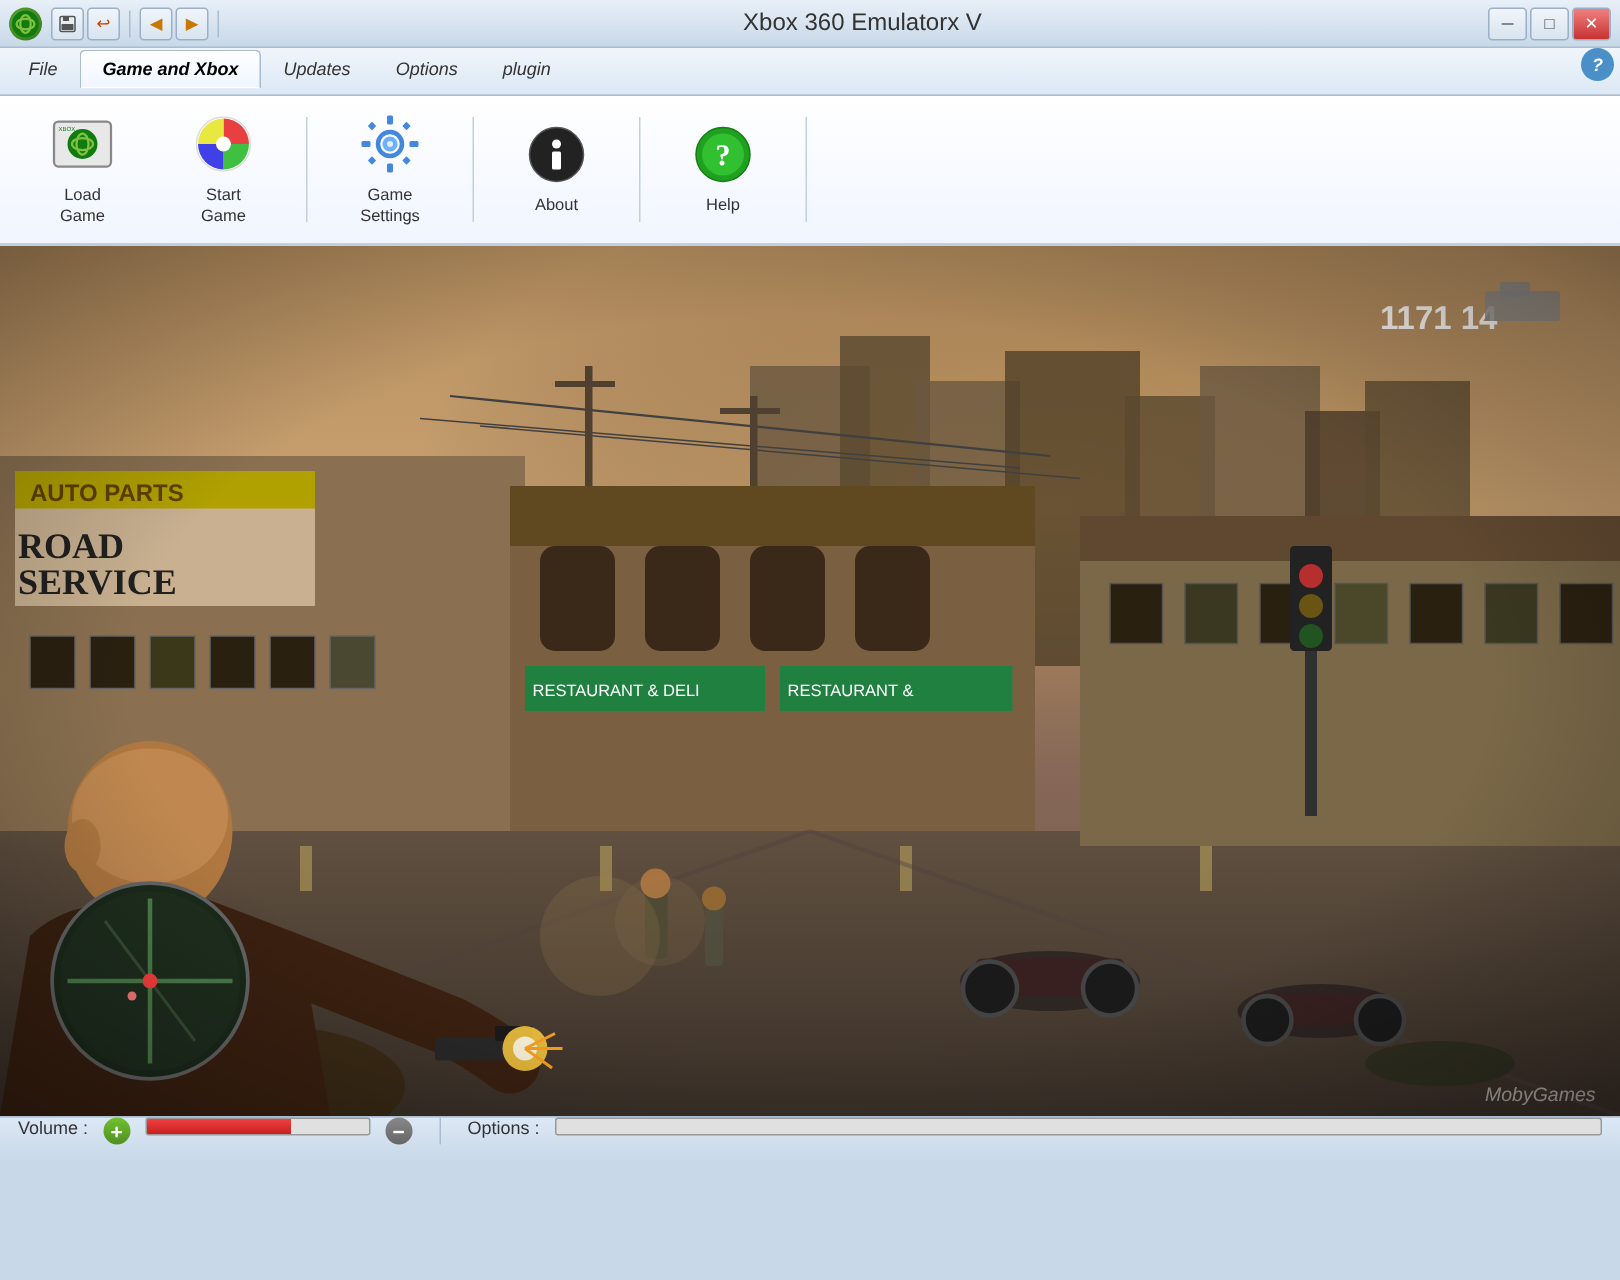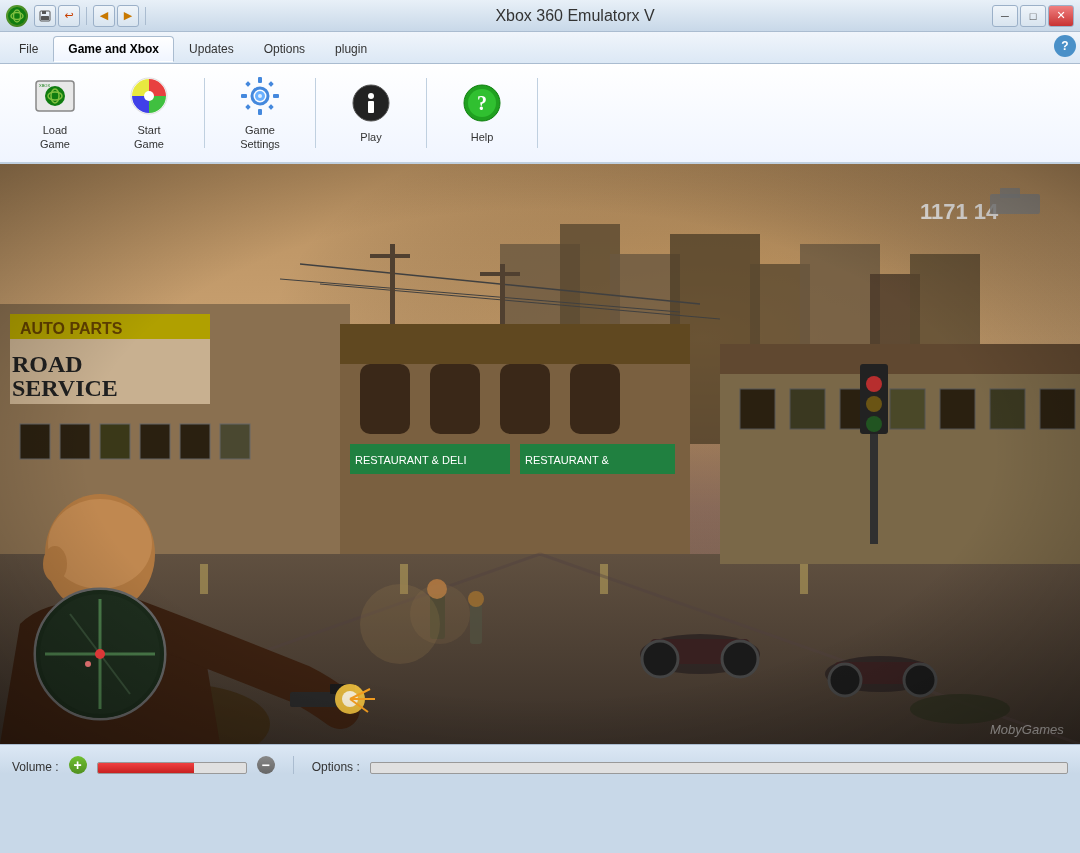--- a/index.html
+++ b/index.html
@@ -92,23 +92,24 @@
     .wc-btn.close {
       background: linear-gradient(to bottom, #f08080, #c83232);
       color: white;
     }
 
     
     .menu-bar {
       height: 32px;
       background: linear-gradient(to bottom, #f0f5fb, #dce8f5);
       display: flex;
-      align-items: center;
+      align-items: flex-start;
       padding: 0 4px;
       border-bottom: 1px solid #aabcd0;
+      font-style: italic;
     }
     .menu-tab {
       padding: 5px 14px;
       cursor: pointer;
       font-size: 12px;
       color: #333;
       border: 1px solid transparent;
       border-bottom: none;
       border-radius: 4px 4px 0 0;
       background: transparent;
@@ -189,21 +190,21 @@
       background: #2a2010;
       overflow: hidden;
     }
 
     
     .status-bar {
       height: 30px;
       background: linear-gradient(to bottom, #dce8f5, #c8d8e8);
       border-top: 1px solid #aabcd0;
       display: flex;
-      align-items: flex-end;
+      align-items: flex-start;
       padding: 0 12px;
       gap: 10px;
     }
     .volume-label {
       font-size: 12px;
       color: #333;
     }
     .volume-plus {
       width: 18px;
       height: 18px;
@@ -372,21 +373,21 @@
   <div class="toolbar-separator"></div>
 
   <div class="toolbar-item">
     <div class="toolbar-icon">
       <svg width="42" height="42" viewBox="0 0 42 42">
         <circle cx="21" cy="21" r="18" fill="#222" stroke="#555" stroke-width="1"></circle>
         <circle cx="21" cy="14" r="3" fill="white"></circle>
         <rect x="18" y="19" width="6" height="12" rx="1" fill="white"></rect>
       </svg>
     </div>
-    <div class="toolbar-label">Play</div>
+    <div class="toolbar-label">About</div>
   </div>
 
   <div class="toolbar-separator"></div>
 
   <div class="toolbar-item">
     <div class="toolbar-icon">
       <svg width="42" height="42" viewBox="0 0 42 42">
         <circle cx="21" cy="21" r="18" fill="#20a020" stroke="#108010" stroke-width="1"></circle>
         <circle cx="21" cy="21" r="14" fill="#30c030"></circle>
         <text x="21" y="28" text-anchor="middle" font-size="20" font-weight="bold" fill="white" font-family="serif">?</text>

